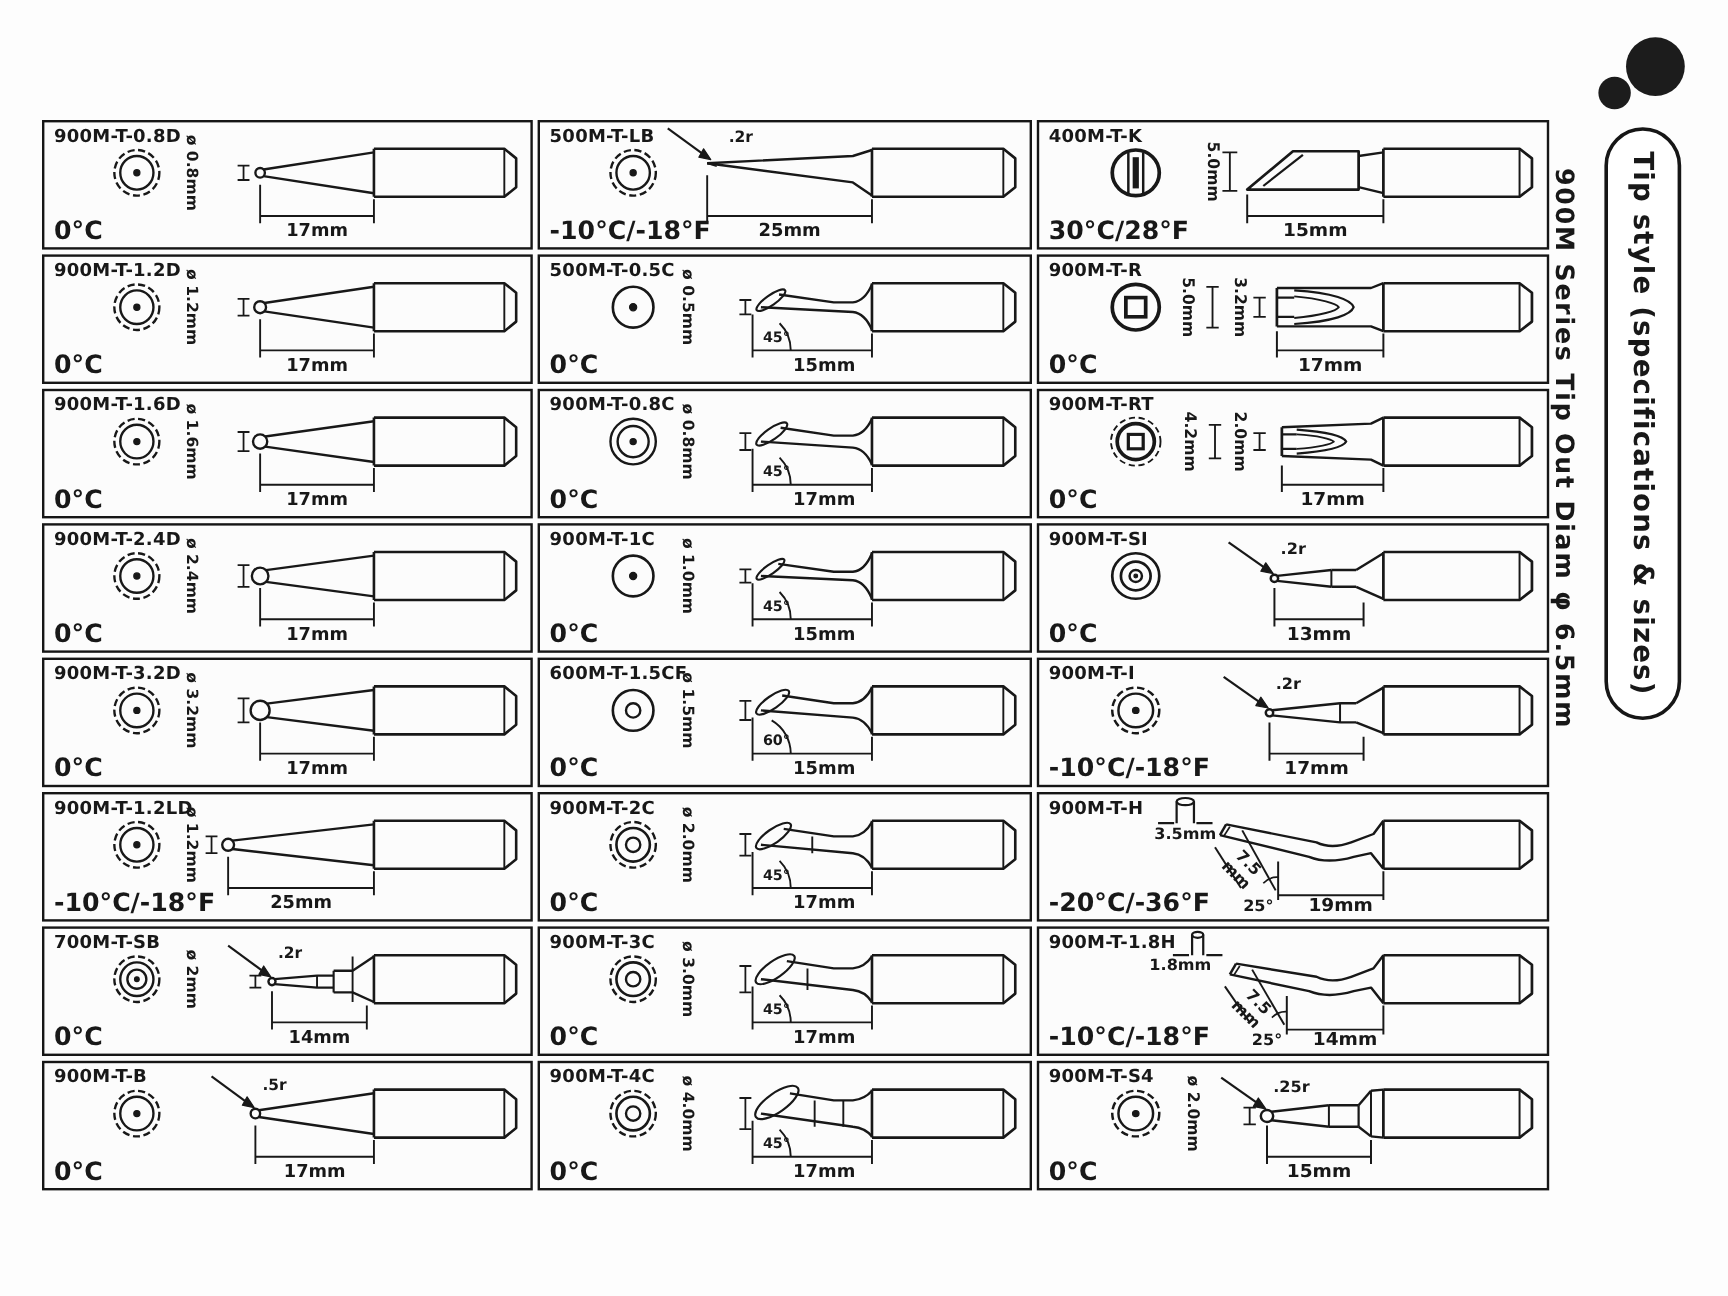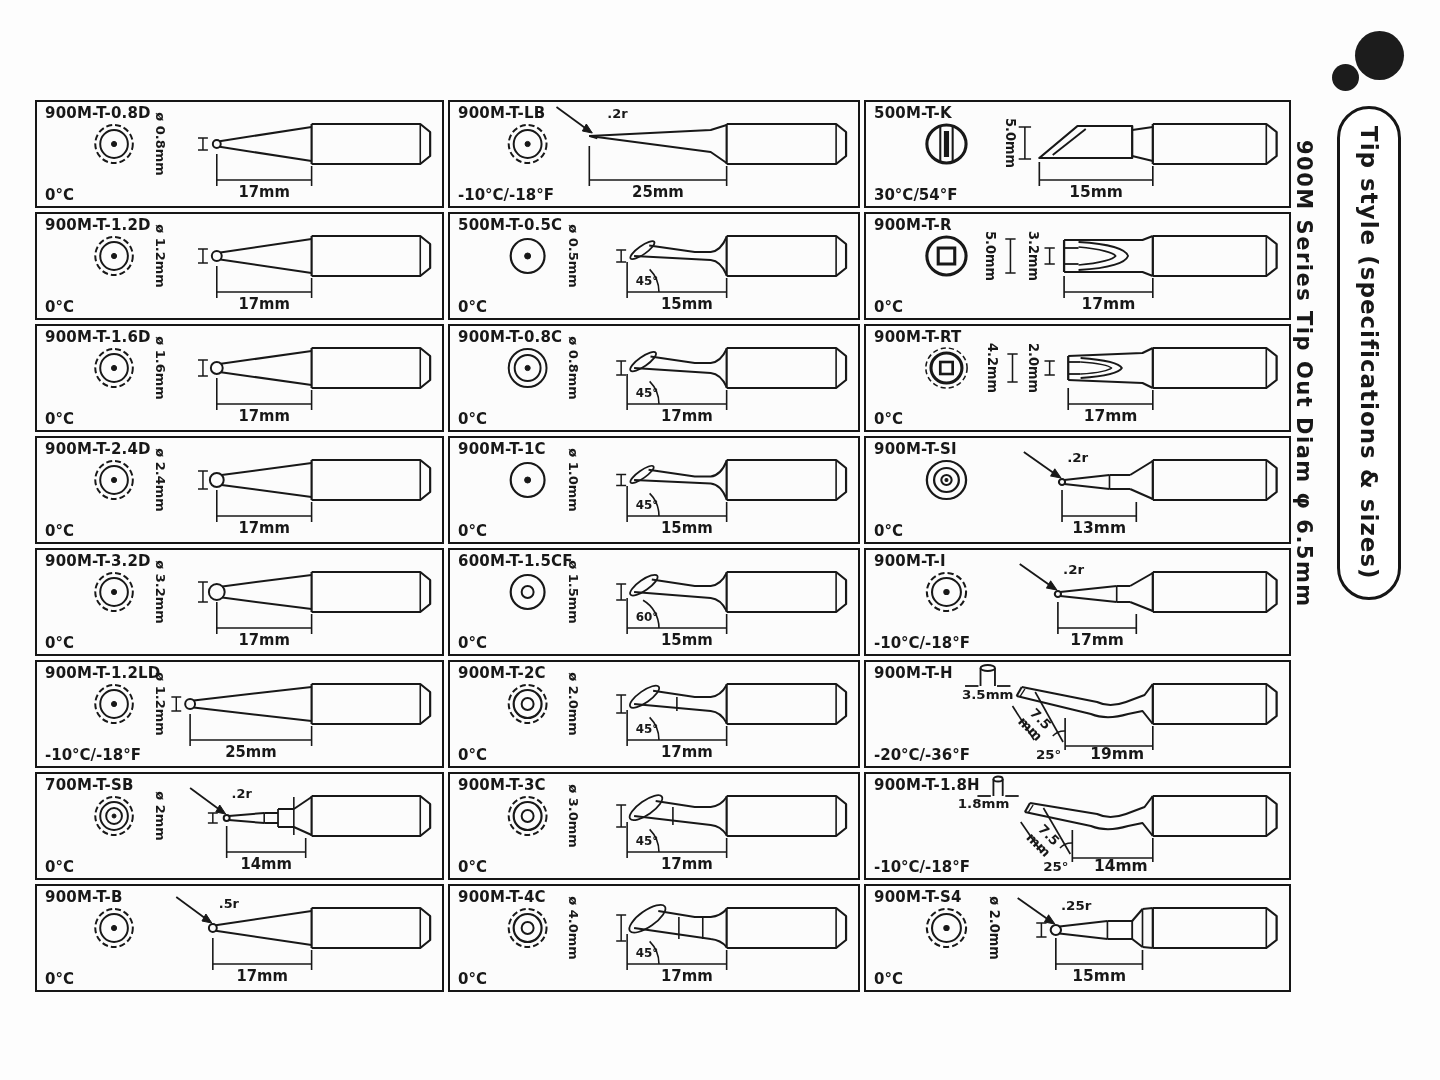--- a/index.html
+++ b/index.html
@@ -2,21 +2,21 @@
 <html><head>
 <meta charset="utf-8">
 <style>
   html,body{margin:0;padding:0;background:#ffffff;}
   .stage{position:relative;width:1440px;height:1080px;background:#fdfdfd;overflow:hidden;
          font-family:"DejaVu Sans","Liberation Sans",sans-serif;font-weight:700;color:#181818;}
   .grid{position:absolute;left:35px;top:100px;display:grid;
         grid-template-columns:409px 412px 427px;grid-auto-rows:108px;column-gap:4px;row-gap:4px;}
   .cell{position:relative;border:2.5px solid #161616;background:#fcfcfc;box-sizing:border-box;}
   .cell .model{position:absolute;left:8px;top:2px;font-size:15px;letter-spacing:.2px;white-space:nowrap;}
-  .cell .temp{position:absolute;left:8px;bottom:2px;font-size:15px;white-space:nowrap;}
+  .cell .temp{position:absolute;left:8px;bottom:2px;font-size:21px;white-space:nowrap;}
   svg.diag{position:absolute;left:0;top:0;width:100%;height:100%;}
   .series-label{position:absolute;left:1292px;top:140px;writing-mode:vertical-rl;
         font-size:21px;letter-spacing:1.5px;white-space:nowrap;}
   .pill{position:absolute;left:1337px;top:106px;width:58px;height:488px;border:3px solid #161616;
         border-radius:34px;display:flex;align-items:center;justify-content:center;background:#fff;}
   .pill span{writing-mode:vertical-rl;font-size:23px;letter-spacing:1px;white-space:nowrap;}
   .dot{position:absolute;border-radius:50%;background:#1c1c1c;}
   .dot.lg{left:1355px;top:31px;width:49px;height:49px;}
   .dot.sm{left:1332px;top:64px;width:27px;height:27px;}
 </style>
@@ -69,21 +69,21 @@
             <line x1="388" y1="22" x2="388" y2="62" stroke="#181818" stroke-width="1.6"></line>
             <line x1="107" y1="5" x2="140" y2="29" stroke="#181818" stroke-width="1.8"></line>
             <path d="M143 31 l-10 -2 l4 -7 z" stroke="#181818" stroke-width="1" fill="#181818" stroke-linejoin="round"></path>
             <text transform="translate(158 16) rotate(0)" text-anchor="start" font-size="13" font-weight="700" fill="#181818">.2r</text>
             <line x1="140" y1="44" x2="140" y2="84" stroke="#181818" stroke-width="1.6"></line>
             <line x1="278" y1="64" x2="278" y2="84" stroke="#181818" stroke-width="1.6"></line>
             <line x1="140" y1="78" x2="278" y2="78" stroke="#181818" stroke-width="1.6"></line>
             <text transform="translate(209 95) rotate(0)" text-anchor="middle" font-size="15" font-weight="700" fill="#181818">25mm</text>
           </g>
         </svg>
-    <div class="model">900M-T-LB</div>
+    <div class="model">500M-T-LB</div>
     <div class="temp">-10°C/-18°F</div>
   </div>
 
   <div class="cell">
     <svg class="diag" viewBox="0 0 410 104" preserveAspectRatio="none">
           <g>
             <circle cx="78" cy="42" r="19" stroke="#181818" stroke-width="3" fill="none"></circle>
             <line x1="72" y1="25" x2="72" y2="59" stroke="#181818" stroke-width="2"></line>
             <line x1="84" y1="25" x2="84" y2="59" stroke="#181818" stroke-width="2"></line>
             <rect x="75.5" y="29" width="5" height="26" fill="#181818"></rect>
@@ -99,22 +99,22 @@
             <line x1="154" y1="25" x2="154" y2="57" stroke="#181818" stroke-width="1.5"></line>
             <line x1="148" y1="25" x2="160" y2="25" stroke="#181818" stroke-width="1.5"></line>
             <line x1="148" y1="57" x2="160" y2="57" stroke="#181818" stroke-width="1.5"></line>
             <text transform="translate(136 41) rotate(90)" text-anchor="middle" font-size="13" font-weight="700" fill="#181818">5.0mm</text>
             <line x1="168" y1="60" x2="168" y2="84" stroke="#181818" stroke-width="1.6"></line>
             <line x1="278" y1="64" x2="278" y2="84" stroke="#181818" stroke-width="1.6"></line>
             <line x1="168" y1="78" x2="278" y2="78" stroke="#181818" stroke-width="1.6"></line>
             <text transform="translate(223 95) rotate(0)" text-anchor="middle" font-size="15" font-weight="700" fill="#181818">15mm</text>
           </g>
         </svg>
-    <div class="model">500M-T-K</div>
-    <div class="temp">30°C/54°F</div>
+    <div class="model">400M-T-K</div>
+    <div class="temp">30°C/28°F</div>
   </div>
 
   <div class="cell">
     <svg class="diag" viewBox="0 0 410 104" preserveAspectRatio="none">
           <g>
             <circle cx="78" cy="42" r="19" stroke="#181818" stroke-width="2" fill="none" stroke-dasharray="6 3"></circle>
             <circle cx="78" cy="42" r="14" stroke="#181818" stroke-width="2" fill="none"></circle>
             <circle cx="78" cy="42" r="2.6" stroke="#181818" stroke-width="1" fill="#181818"></circle>
           </g>
           <g>

